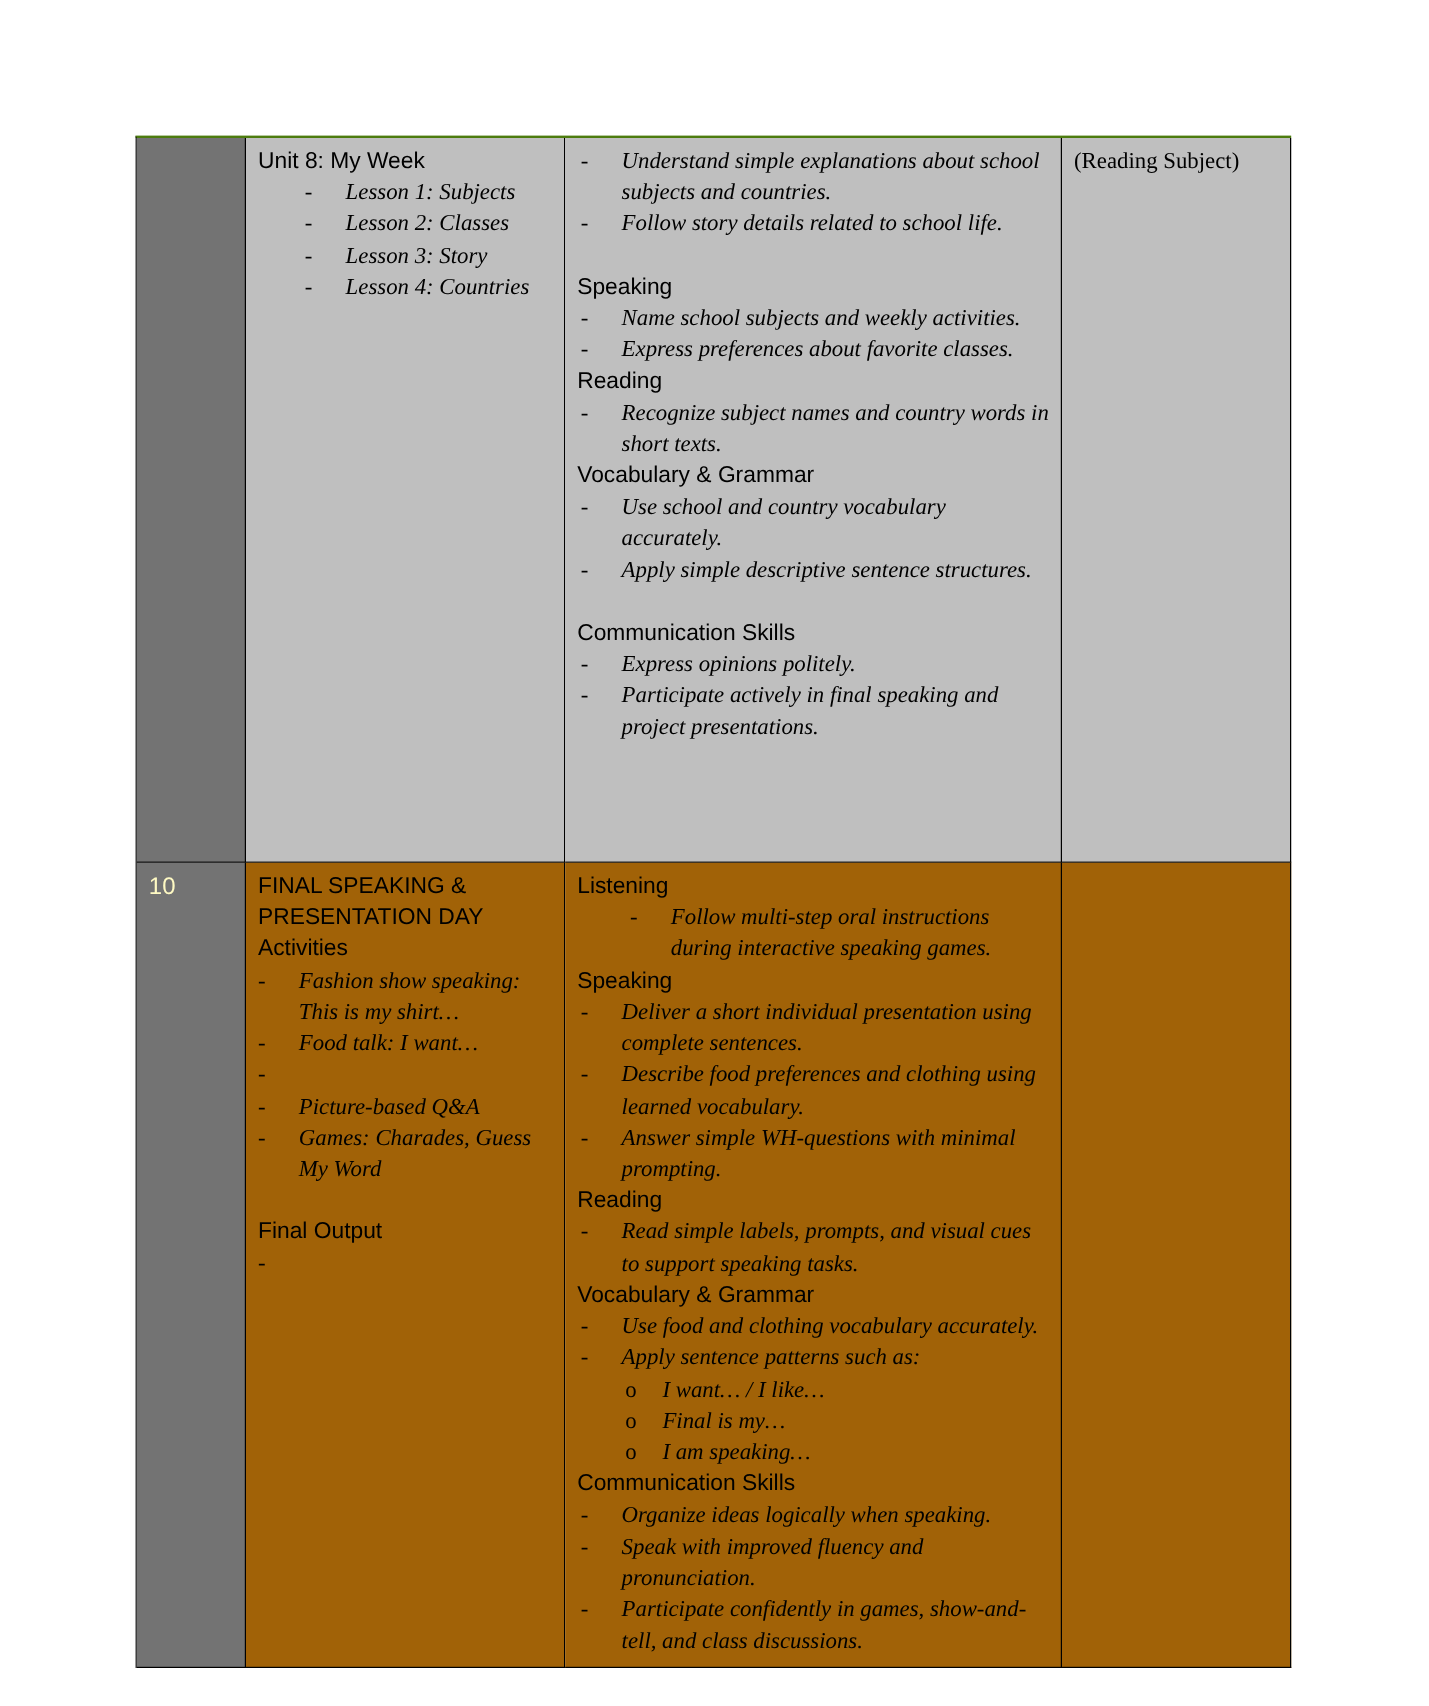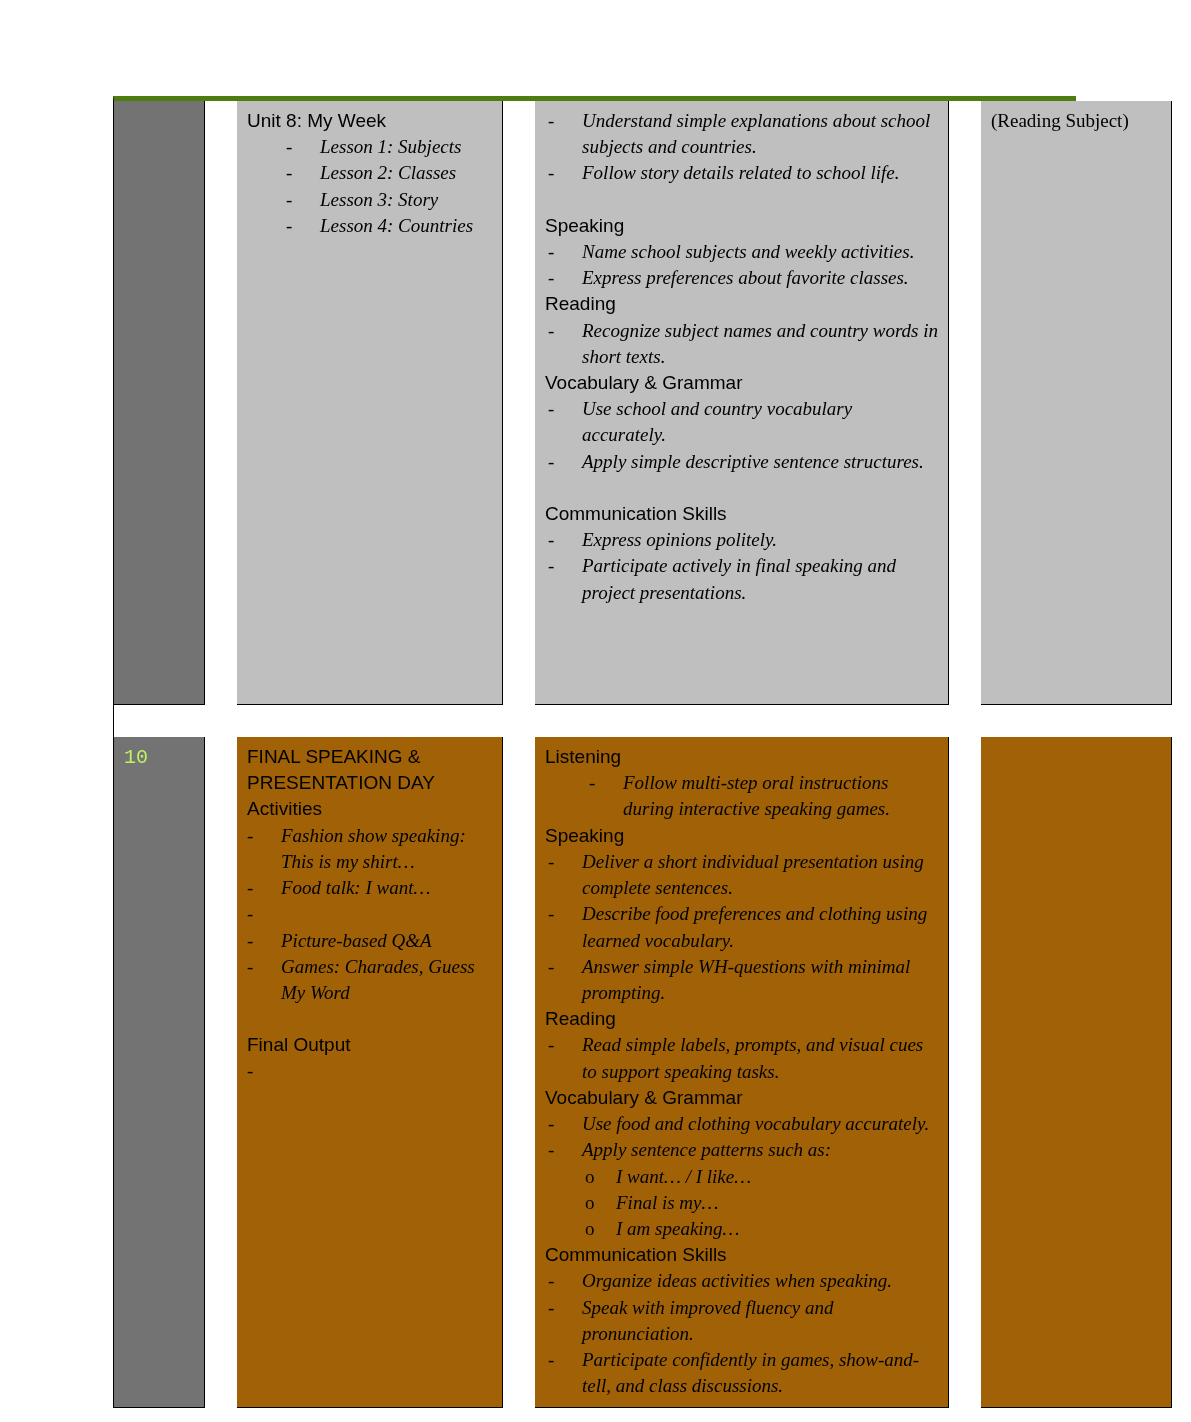--- a/index.html
+++ b/index.html
@@ -1,27 +1,27 @@
 <!DOCTYPE html>
 <html><head>
 <meta charset="utf-8">
 <style>
   html,body{margin:0;padding:0;background:#fff;}
   .page{position:relative;width:1191px;height:1422px;background:#ffffff;overflow:hidden;
         font-family:"Liberation Serif", serif;color:#000;}
-  .tbl{position:absolute;left:113px;top:96px;width:962px;
+  .tbl{position:absolute;left:113px;top:113px;width:962px;
        display:grid;grid-template-columns:91px 266px 414px 191px;
-       border-top:5px solid #4d7c0f;border-left:1px solid #000;gap:32px;}
+       border-top:2px solid #4d7c0f;border-left:1px solid #000;}
   .cell{border-right:1px solid #000;border-bottom:1px solid #000;
         box-sizing:border-box;padding:7px 8px 8px 10px;font-size:19px;line-height:1.38;}
   .r1{min-height:604px;background:#bfbfbf;}
   .r2{min-height:671px;background:#a16207;}
   .dark{background:#737373;}
   .h{font-family:"Liberation Sans", sans-serif;font-size:19px;line-height:1.38;}
-  .week{font-family:Liberation Mono, monospace;font-size:20px;color:#bef264;}
+  .week{font-family:Liberation Sans, sans-serif;font-size:20px;color:#fef9c3;}
   .li{display:flex;align-items:flex-start;}
   .m{flex:0 0 34px;}
   .t{flex:1 1 auto;font-style:italic;}
   .lesson{margin-left:39px;}
   .c3{margin-left:3px;}
   .c2{margin-left:0;}
   .deep{margin-left:44px;}
   .sub{margin-left:40px;}
   .sub .m{flex:0 0 31px;}
   .sp{height:26px;}
@@ -177,21 +177,21 @@
         <span class="m">o</span>
         <span class="t">Final is my…</span>
       </div>
       <div class="li sub">
         <span class="m">o</span>
         <span class="t">I am speaking…</span>
       </div>
       <div class="h">Communication Skills</div>
       <div class="li c3">
         <span class="m">-</span>
-        <span class="t">Organize ideas activities when speaking.</span>
+        <span class="t">Organize ideas logically when speaking.</span>
       </div>
       <div class="li c3">
         <span class="m">-</span>
         <span class="t">Speak with improved fluency and pronunciation.</span>
       </div>
       <div class="li c3">
         <span class="m">-</span>
         <span class="t">Participate confidently in games, show-and-tell, and class discussions.</span>
       </div>
     </div>

